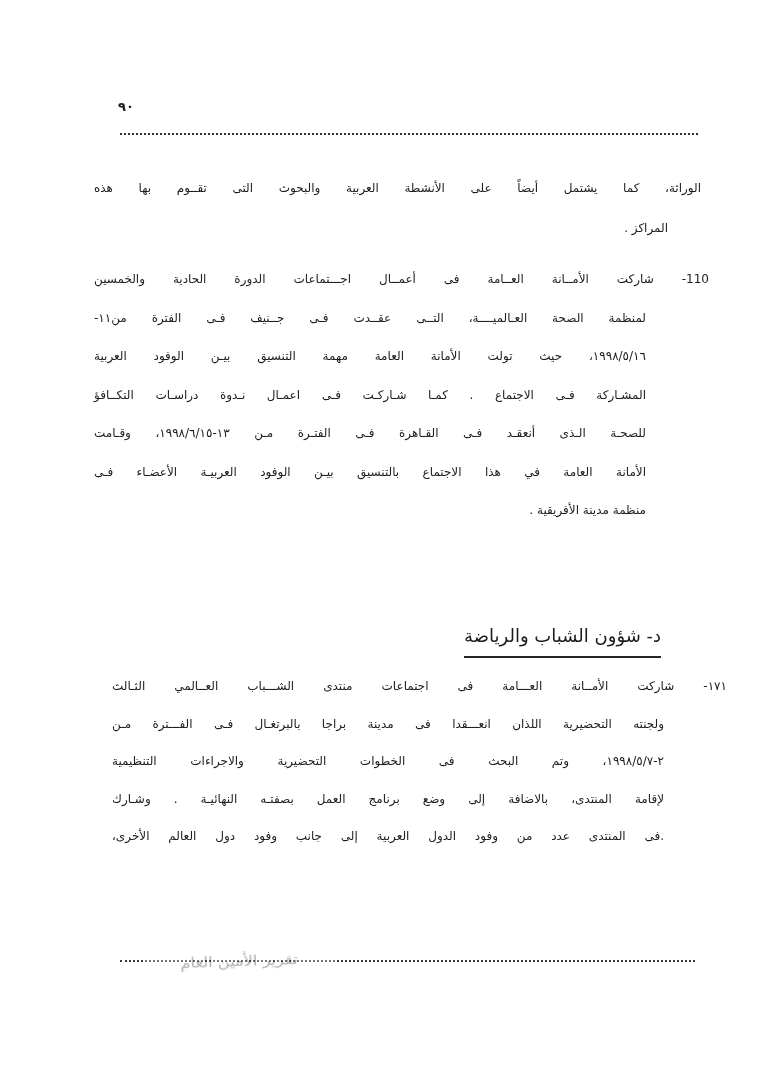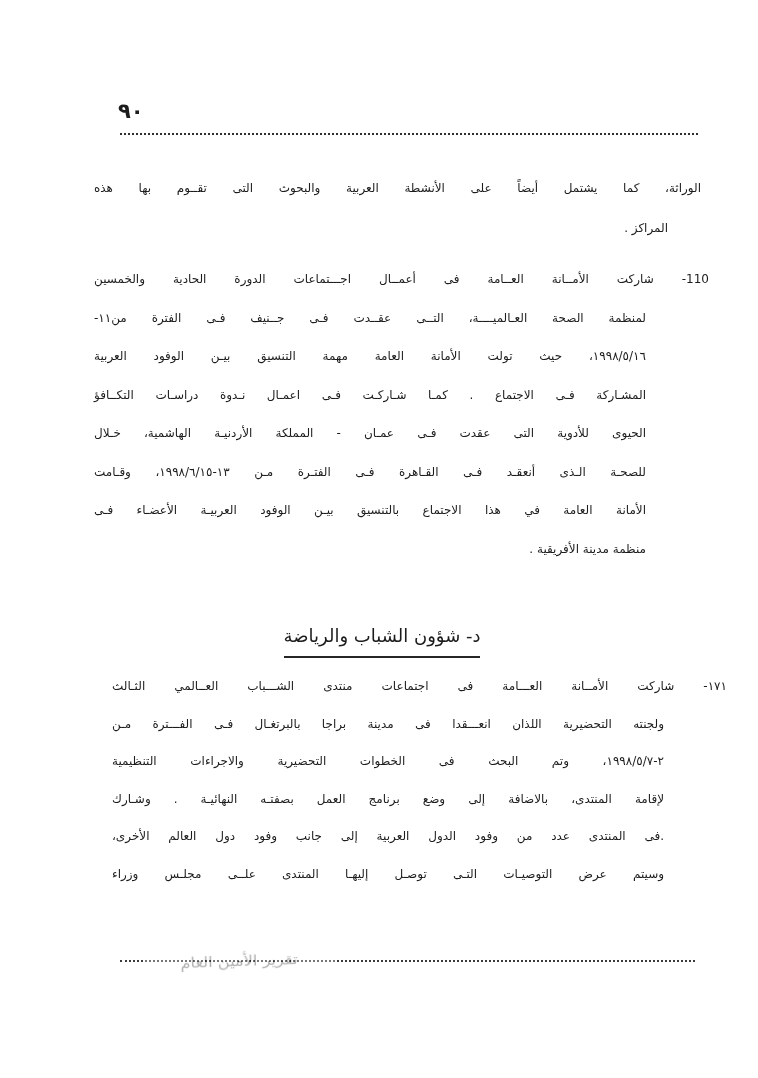--- a/index.html
+++ b/index.html
@@ -8,21 +8,21 @@
     width:758px;height:1078px;
     background:#ffffff;
     margin:0 auto;
     overflow:hidden;
     font-family:"DejaVu Sans", sans-serif;
     color:#1c1c1c;
     -webkit-font-smoothing:antialiased;
   }
   .pagenum{
     position:absolute;left:118px;top:99px;
-    font-size:21px;font-weight:bold;
+    font-size:13px;font-weight:bold;
     direction:rtl;letter-spacing:2px;
   }
   .header-rule{
     position:absolute;left:120px;top:133px;width:578px;height:0;
     border-top:2px dotted #2e2e2e;
   }
   .para{
     position:absolute;left:94px;width:552px;
     direction:rtl;
     font-size:12px;
@@ -39,21 +39,21 @@
     text-align:right;text-align-last:right;white-space:nowrap;
     margin-right:-22px;
   }
   .p170{top:260px;line-height:38.5px;}
   .p170 .tline:first-child{margin-right:-63px;}
   .p170 .tline:last-child{
     text-align:right;text-align-last:right;white-space:nowrap;
   }
   .heading{
     position:absolute;left:103px;top:621px;width:555px;
-    direction:rtl;text-align:center;font-size:18px;line-height:30px;
+    direction:rtl;text-align:right;font-size:18px;line-height:30px;
   }
   .heading .hd-inner{
     display:inline-block;
     border-bottom:2px solid #262626;
     padding-bottom:5px;
     margin-right:-3px;
   }
   .p171{top:668px;line-height:37.5px;margin-left:18px;}
   .p171 .tline:first-child{margin-right:-63px;}
   .footer-rule{
@@ -83,36 +83,34 @@
   <div class="para p169">
       <div class="tline">الوراثة، كما يشتمل أيضاً على الأنشطة العربية والبحوث التى تقــوم بها هذه</div>
       <div class="tline">المراكز .</div>
     </div>
 
   <div class="para p170">
       <div class="tline">110- شاركت الأمــانة العــامة فى أعمــال اجـــتماعات الدورة الحادية والخمسين</div>
       <div class="tline">لمنظمة الصحة العـالميــــة، التــى عقــدت فـى جــنيف فـى الفترة من١١-</div>
       <div class="tline">١٩٩٨/٥/١٦، حيث تولت الأمانة العامة مهمة  التنسيق بيـن الوفود العربية</div>
       <div class="tline">المشـاركة فـى الاجتماع . كمـا شـاركـت فـى اعمـال نـدوة دراسـات التكــافؤ</div>
-      <div class="tline">الحيوى للأدوية التى عقدت فـى عمـان - المملكة الأردنيـة الهاشمية، خـلال</div>
       <div class="tline">للصحـة الـذى أنعقـد فـى القـاهرة فـى الفتـرة مـن ١٣-١٩٩٨/٦/١٥، وقـامت</div>
       <div class="tline">الأمانة العامة في هذا  الاجتماع بالتنسيق بيـن الوفود العربيـة الأعضـاء فـى</div>
       <div class="tline">منظمة مدينة الأفريقية .</div>
     </div>
 
   <div class="heading">
     <span class="hd-inner">د- شؤون الشباب والرياضة</span>
   </div>
 
   <div class="para p171">
       <div class="tline">١٧١- شاركت الأمــانة العـــامة فى اجتماعات منتدى الشـــباب العــالمي الثـالث</div>
       <div class="tline">ولجنته التحضيرية اللذان انعـــقدا فى مدينة  براجا بالبرتغـال فـى الفـــترة مـن</div>
       <div class="tline">٢-١٩٩٨/٥/٧، وتم البحث فى الخطوات التحضيرية والاجراءات  التنظيمية</div>
       <div class="tline">لإقامة المنتدى، بالاضافة إلى وضع برنامج العمل بصفتـه النهائيـة . وشـارك</div>
       <div class="tline">.فى المنتدى عدد من وفود الدول العربية إلى جانب وفود دول العالم الأخرى،</div>
-      <div class="tline">وسيتم عرض التوصيـات التـى توصـل إليهـا المنتدى علــى مجلـس وزراء</div>
     </div>
 
   <div class="footer-rule"></div>
 
   <div class="footer-note">تقرير الأمين العام</div>
 
 </div>
 
 </body></html>

